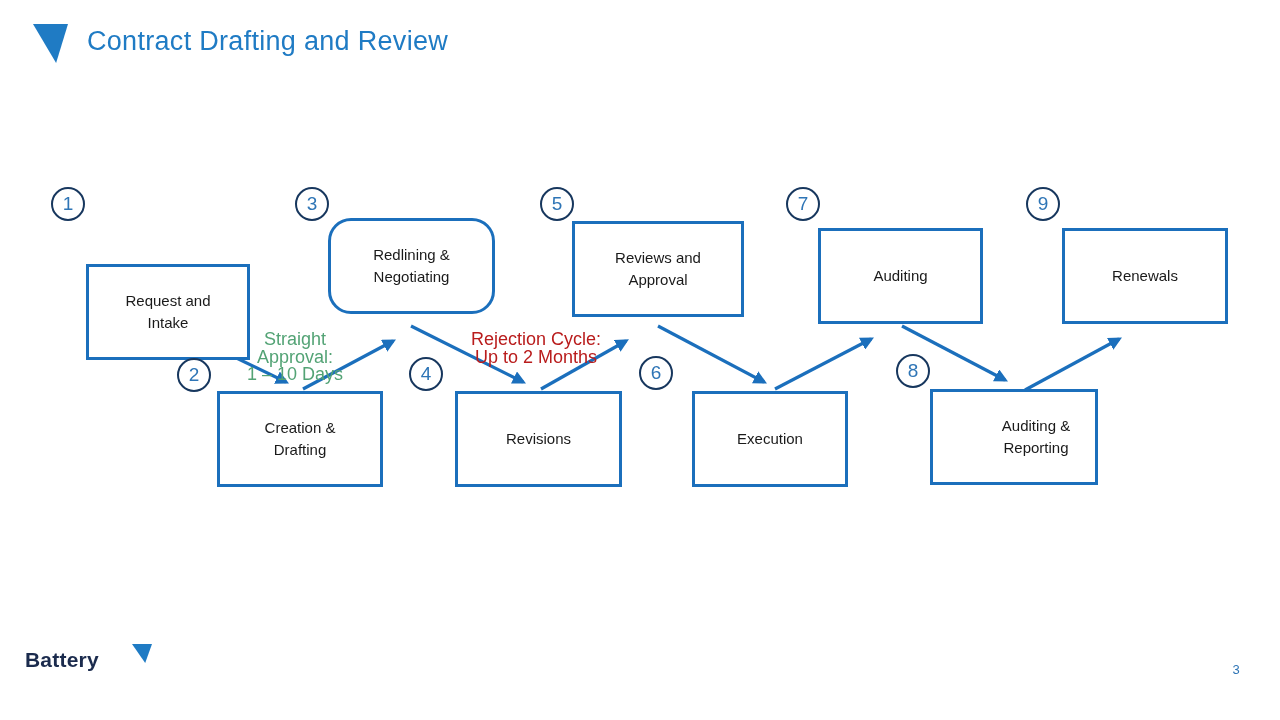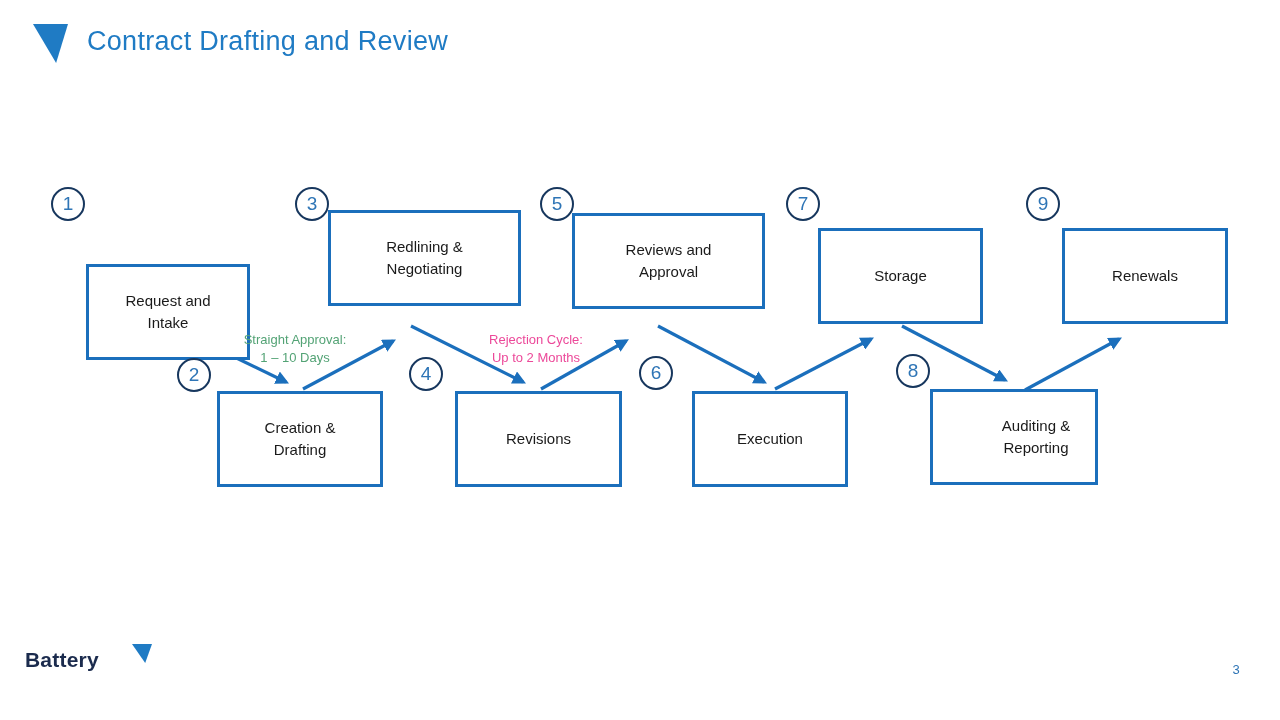--- a/index.html
+++ b/index.html
@@ -60,25 +60,25 @@
     box-sizing: border-box;
     background: #ffffff;
     display: flex; align-items: center; justify-content: center;
     font-size: 19px; color: #2e75b6;
   }
 
   
   .note {
     position: absolute;
     text-align: center;
-    font-size: 13px; line-height: 17.5px;
+    font-size: 18px; line-height: 17.5px;
     white-space: pre-line;
   }
   .note.green { color: #53a375; }
-  .note.red   { color: #ec4899; }
+  .note.red   { color: #b91c1c; }
 
   
   .logo { position: absolute; left: 25px; top: 648px; }
   .logo-text {
     font-size: 21px; font-weight: 600; color: #1b2b4d; letter-spacing: 0.2px;
   }
   .logo-tri {
     position: absolute; left: 107px; top: -4px;
     width: 20px; height: 19px;
     background: #1f7bc4;
@@ -113,30 +113,30 @@
     <line x1="658" y1="326" x2="764" y2="382" stroke="#1b6fbc" stroke-width="3.2" marker-end="url(#ah)"></line>
     <line x1="775" y1="389" x2="871" y2="339" stroke="#1b6fbc" stroke-width="3.2" marker-end="url(#ah)"></line>
     <line x1="902" y1="326" x2="1005" y2="380" stroke="#1b6fbc" stroke-width="3.2" marker-end="url(#ah)"></line>
     <line x1="1025" y1="390" x2="1119" y2="339" stroke="#1b6fbc" stroke-width="3.2" marker-end="url(#ah)"></line>
   </svg>
 
   <div class="box" style="left:86px;  top:228px; width:164px;margin-top:36px;">
     <span>Request and
 Intake</span>
   </div>
-  <div class="box" style="left:328px; top:210px; width:193px;">
+  <div class="box" style="left:328px; top:218px; width:167px;border-radius:23px;">
     <span>Redlining &amp;
 Negotiating</span>
   </div>
-  <div class="box" style="left:572px; top:213px; width:193px;">
+  <div class="box" style="left:572px; top:221px; width:172px;">
     <span>Reviews and
 Approval</span>
   </div>
   <div class="box" style="left:818px; top:228px; width:165px;">
-    <span>Storage</span>
+    <span>Auditing</span>
   </div>
   <div class="box" style="left:1062px;top:228px; width:166px;align-items:center;">
     <span>Renewals</span>
   </div>
 
   <div class="box" style="left:217px; top:391px; width:166px;">
     <span>Creation &amp;
 Drafting</span>
   </div>
   <div class="box" style="left:455px; top:391px; width:167px;">

